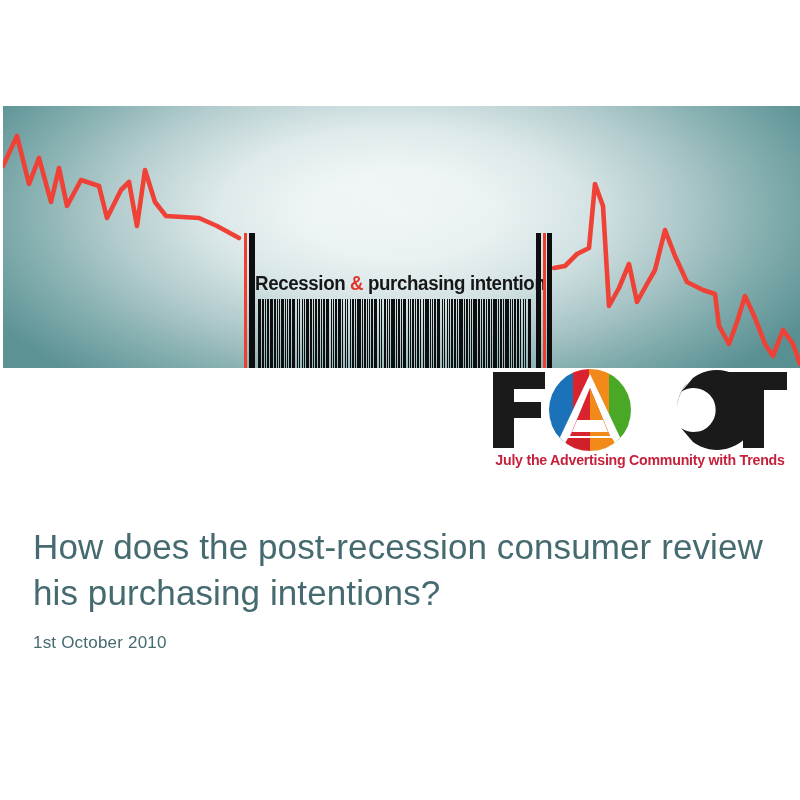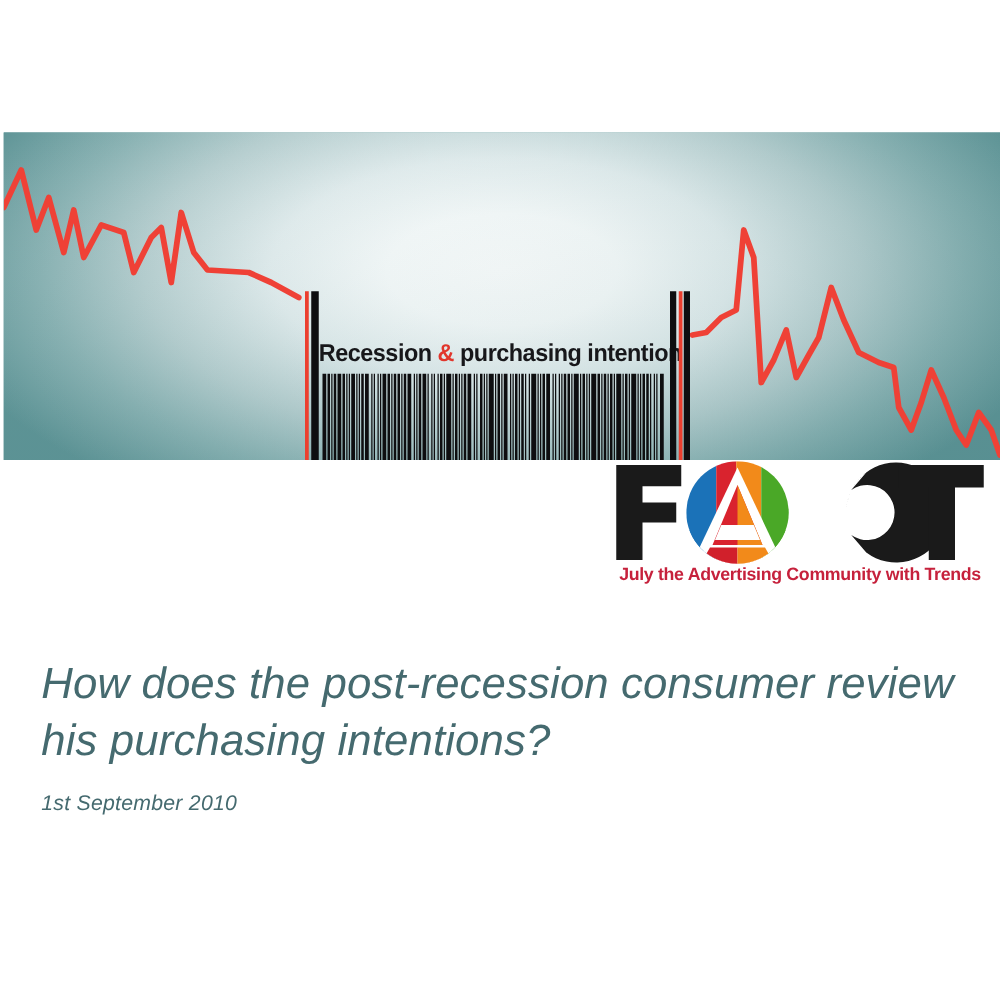--- a/index.html
+++ b/index.html
@@ -133,21 +133,20 @@
     color: #c6213c;
     white-space: nowrap;
   }
 
   
   #title-block {
     position: absolute;
     left: 33px;
     top: 524px;
     width: 730px;
-    font-style: italic;
   }
   #deck-title {
     font-family: "Liberation Sans", sans-serif;
     font-weight: 400;
     font-size: 35px;
     line-height: 46px;
     color: #456a6f;
     letter-spacing: 0.1px;
     margin: 0;
   }
@@ -346,16 +345,16 @@
                A 40 40 0 0 0 190 42 Z" fill="#1a1a1a"></path>
 
       <path d="M 232 4 L 300 4 L 300 22 L 277 22 L 277 80 L 256 80 L 256 22 L 232 22 Z" fill="#1a1a1a"></path>
     </svg>
 
     <div id="logo-tagline">July the Advertising Community with Trends</div>
   </div>
 
   <div id="title-block">
     <h1 id="deck-title">How does the post-recession consumer review his purchasing intentions?</h1>
-    <div id="deck-date">1st September 2010</div>
+    <div id="deck-date">1st October 2010</div>
   </div>
 
 </div>
 
 </body></html>

